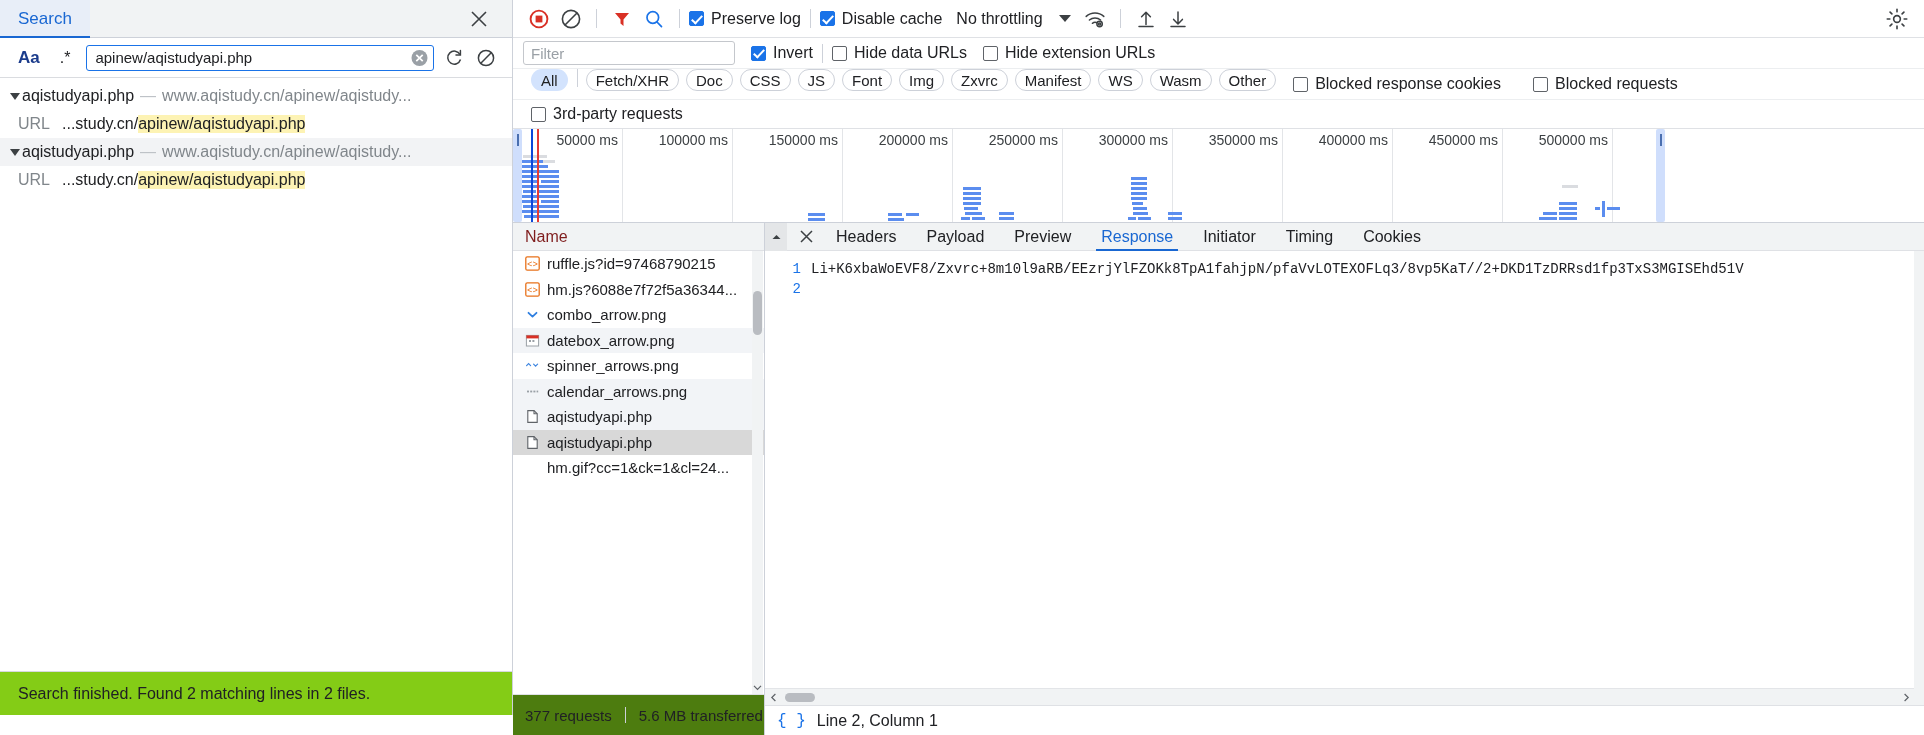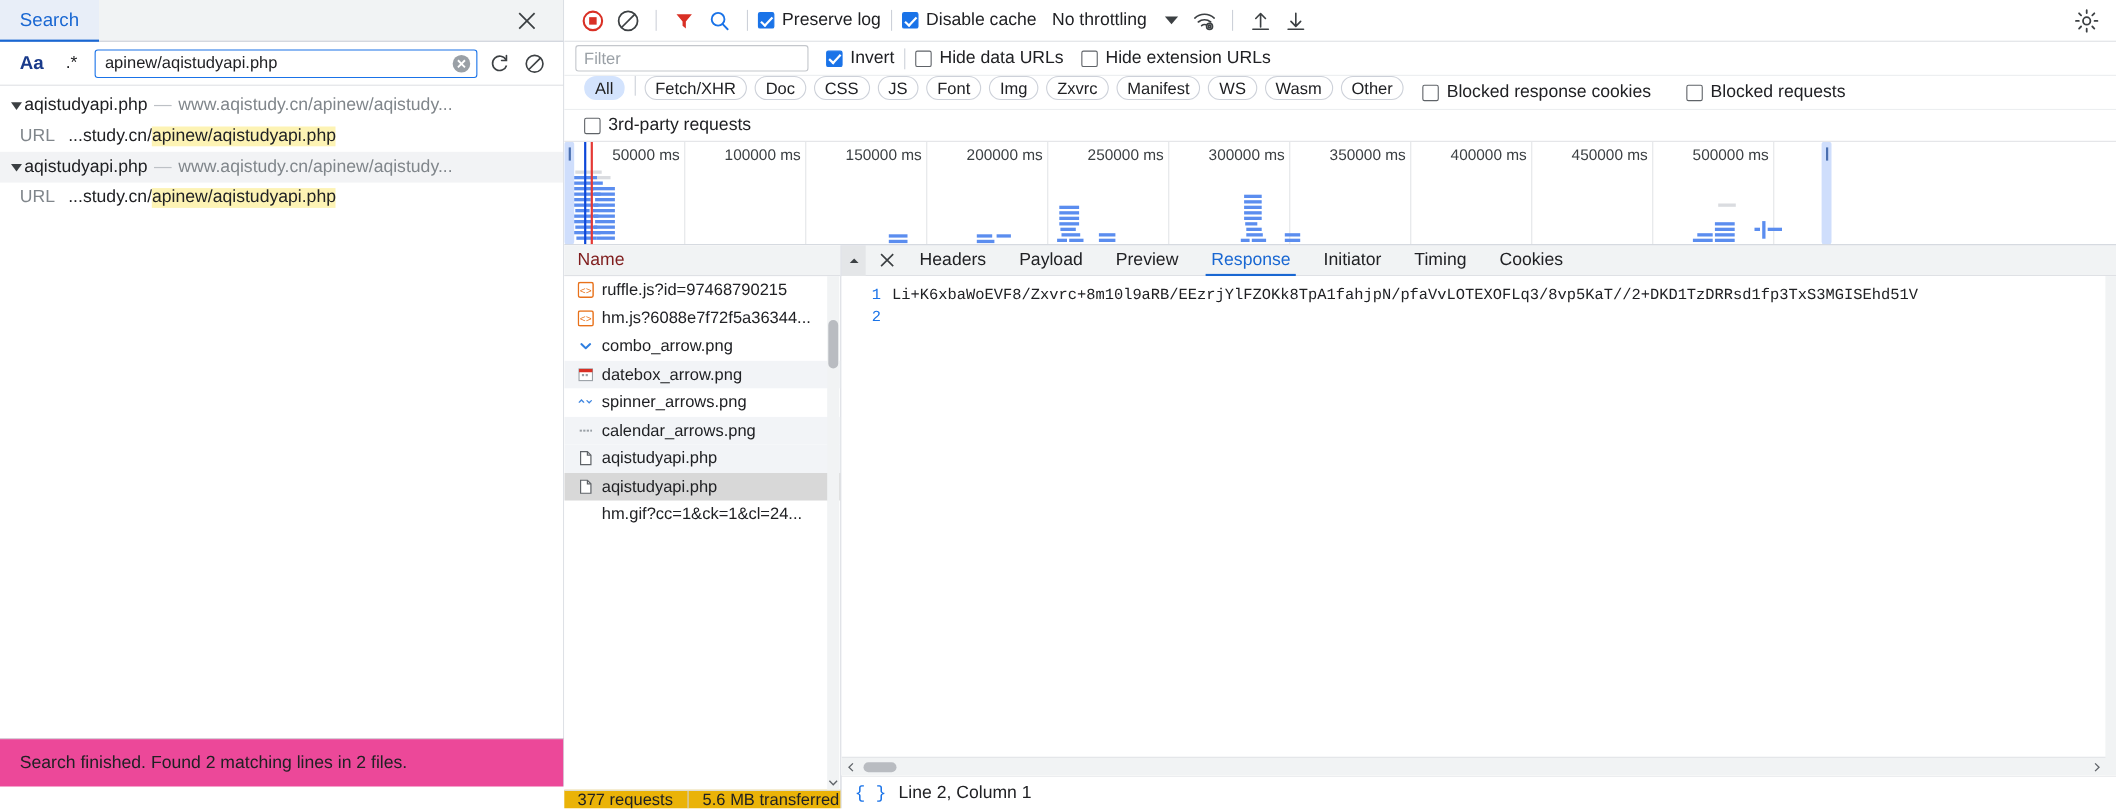--- a/index.html
+++ b/index.html
@@ -121,21 +121,21 @@
   .rl-text { color: #202124; }
   .hl { background: #fdf3b4; }
 
   .search-status {
     height: 44px;
     border-top: 1px solid #d6d9de;
     display: flex; align-items: center;
     padding-left: 18px;
     font-size: 16px;
     color: #202124;
-    background: #ec4899;
+    background: #84cc16;
   }
 
   
   .net-panel {
     flex: 1;
     height: 735px;
     display: flex; flex-direction: column;
     background: #fff;
     position: relative;
   }
@@ -367,27 +367,27 @@
     background: #b9bcc1;
     border-radius: 5px;
   }
   .scroll-arrow {
     position: absolute;
     left: 0; width: 11px; height: 13px;
     display: flex; align-items: center; justify-content: center;
   }
 
   .net-status {
-    height: 17px;
+    height: 41px;
     display: flex; align-items: center;
     border-top: 1px solid #dfe1e5;
     font-size: 15px;
     color: #202124;
     padding-left: 12px;
-    background: #eab308;
+    background: #4d7c0f;
     gap: 0;
     white-space: nowrap;
     overflow: hidden;
   }
   .st-sep { width: 1px; height: 16px; background: #cdd1d9; margin: 0 13px; }
 
   
   .detail {
     flex: 1;
     display: flex; flex-direction: column;

